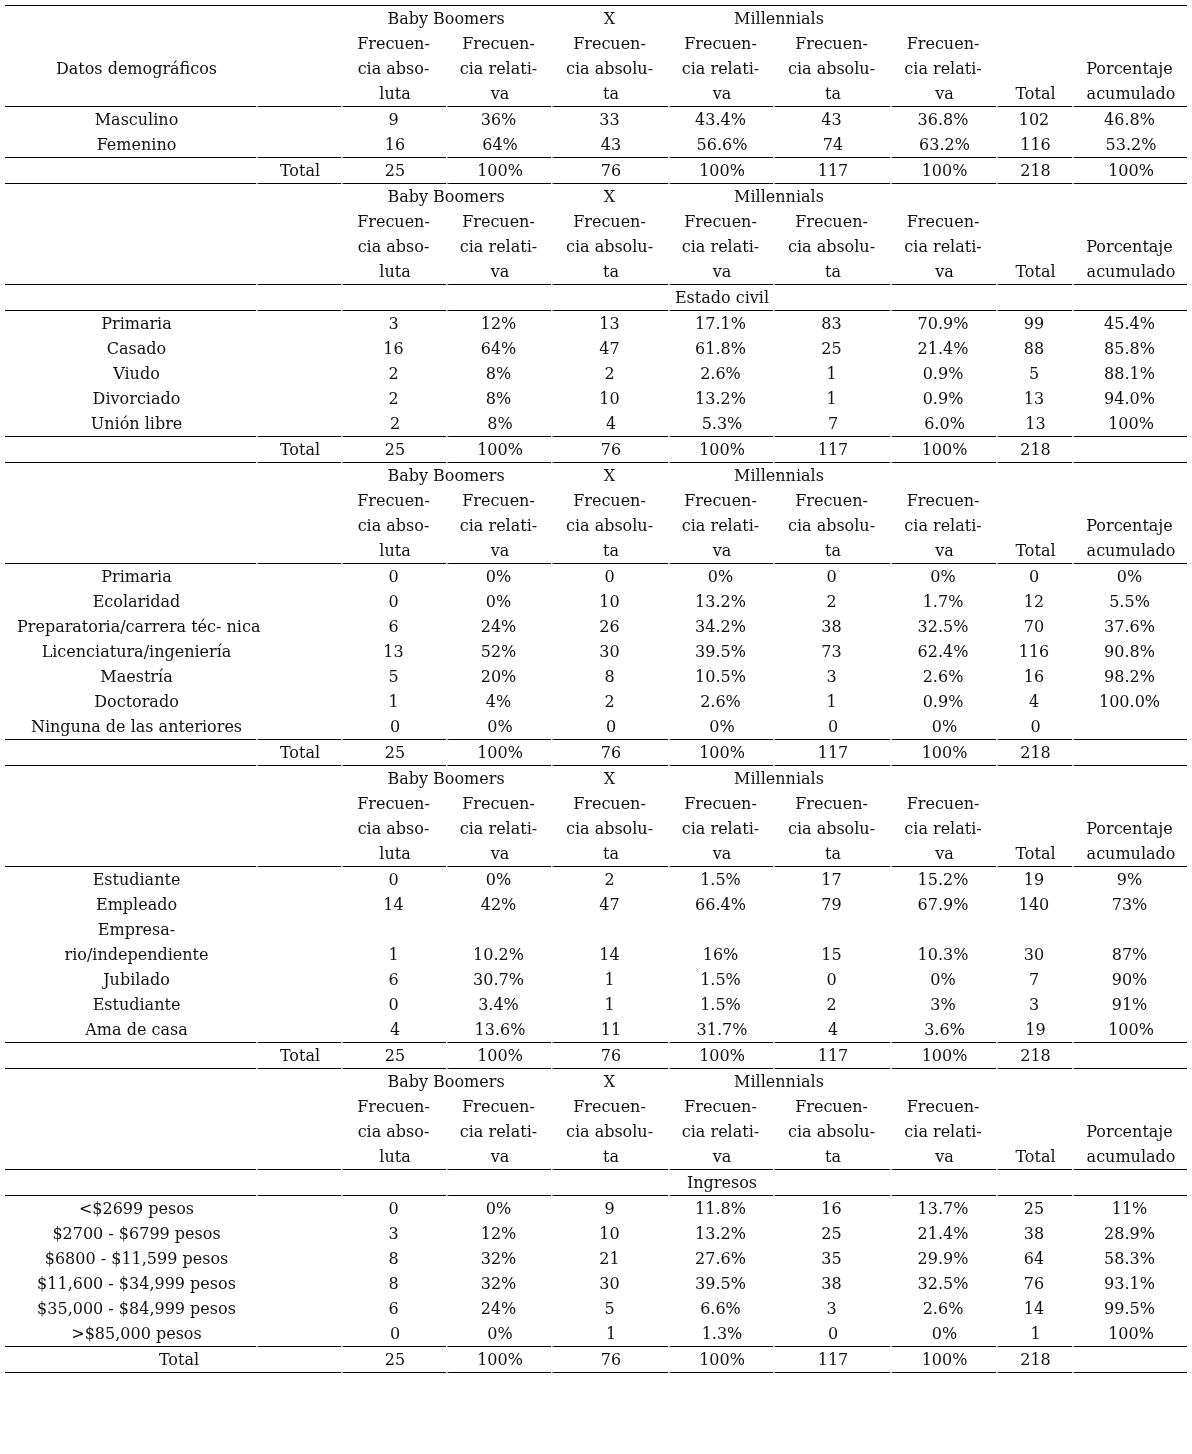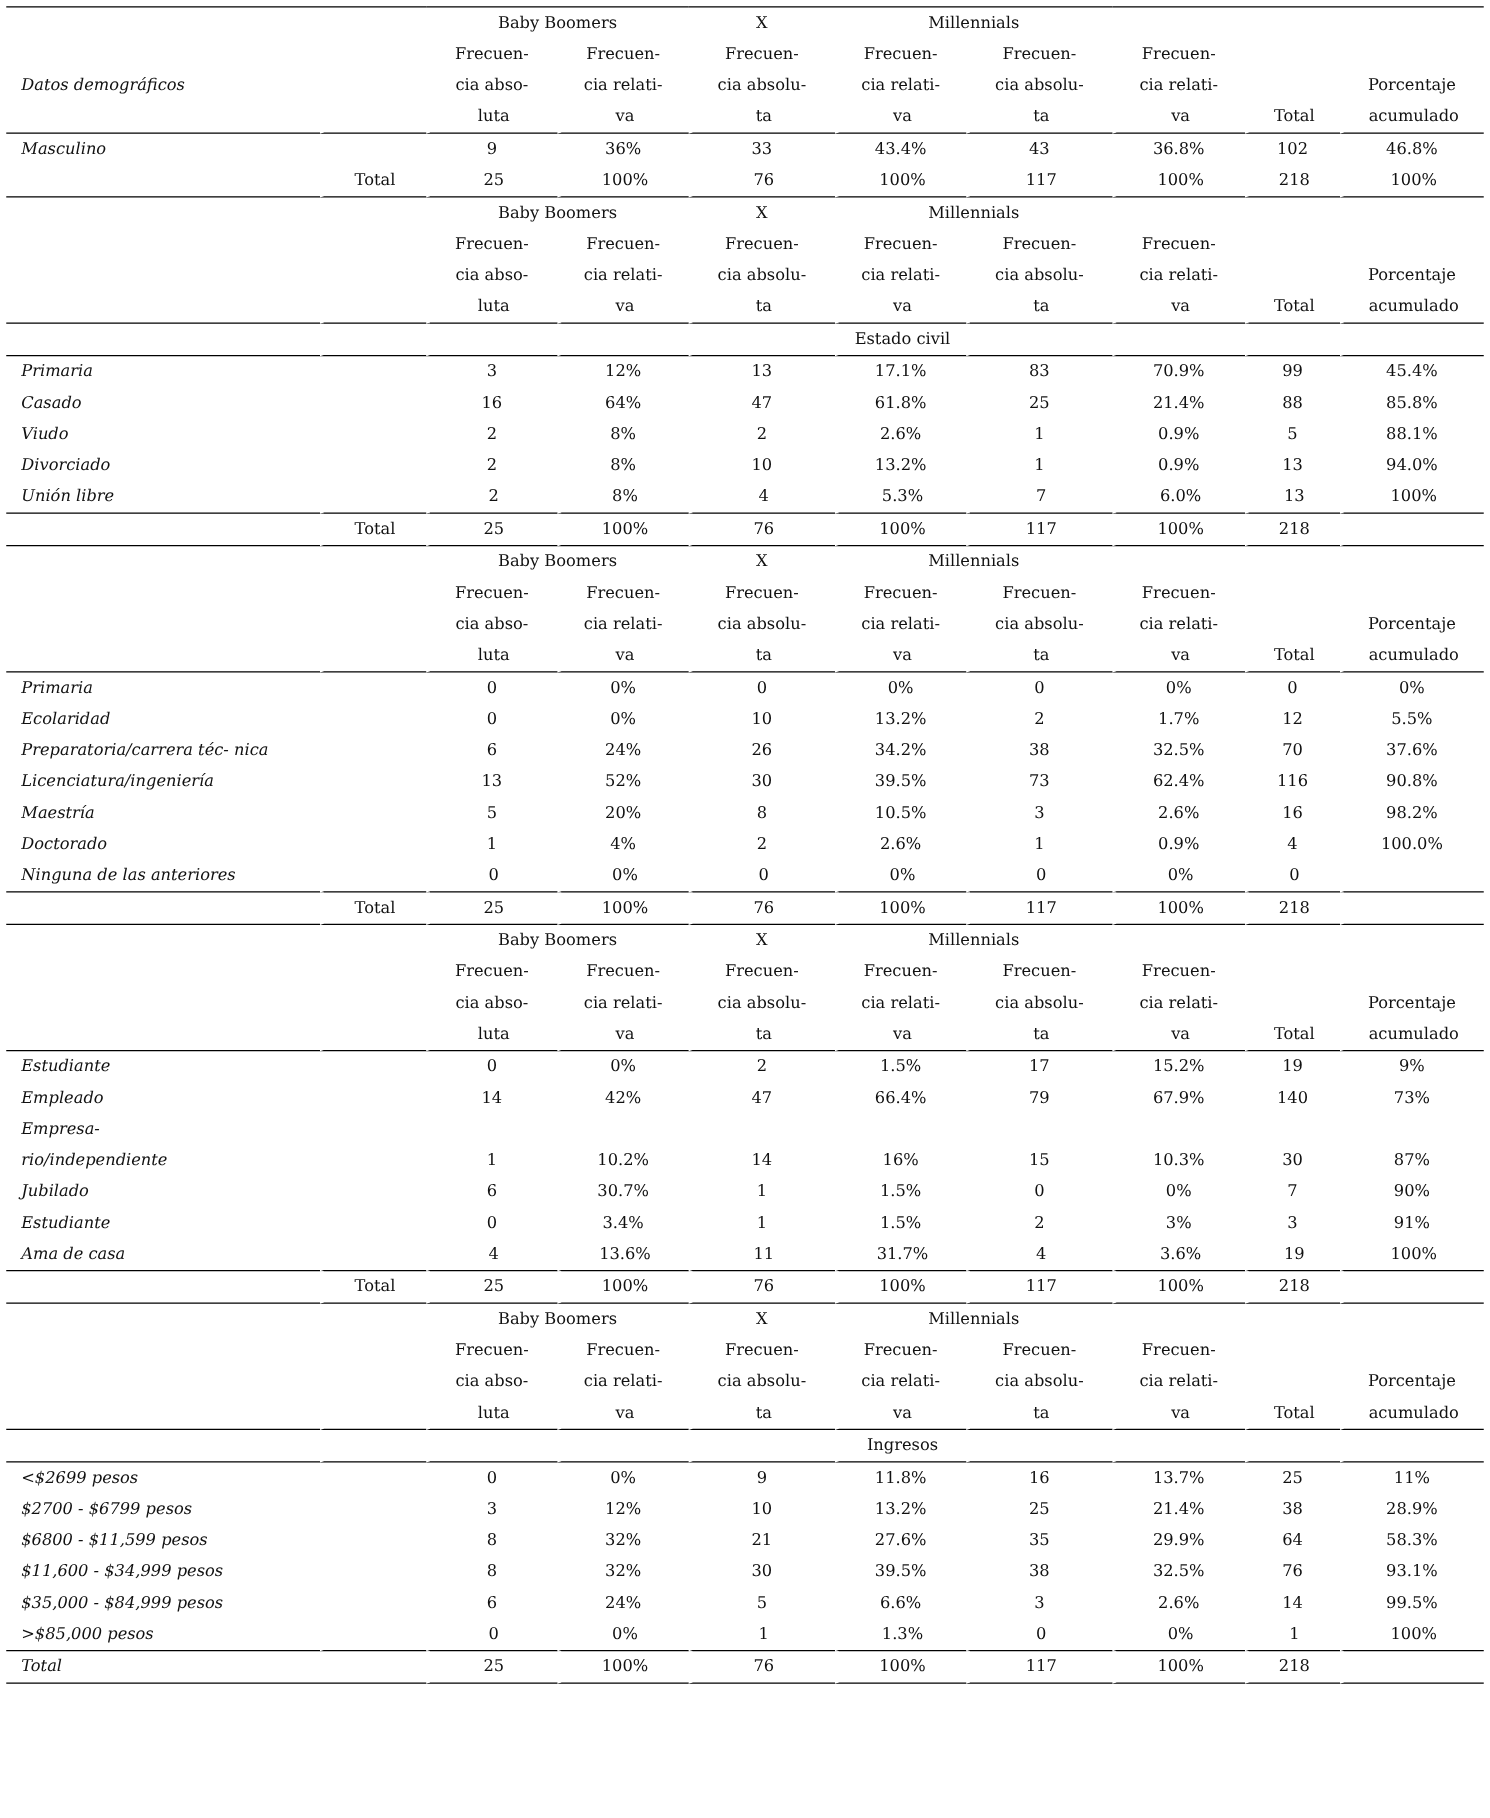--- a/index.html
+++ b/index.html
@@ -1,22 +1,22 @@
 <!DOCTYPE html>
 <html><head>
 <meta charset="utf-8">
 <style>
   html, body { margin: 0; padding: 0; background: #ffffff; }
   body { width: 1192px; height: 1454px; position: relative; overflow: hidden;
          font-family: "DejaVu Serif", "Liberation Serif", serif; color: #111; }
   #tbl { position: absolute; left: 5px; top: 5px; width: 1182px;
-         border-collapse: separate; border-spacing: 0; table-layout: fixed; font-size: 13px; }
+         border-collapse: separate; border-spacing: 0; table-layout: fixed; font-size: 16px; }
   #tbl td { height: 25px; padding: 0; line-height: 25px; white-space: nowrap;
             text-align: center; vertical-align: middle; }
-  #tbl td.lbl { text-align: left; padding-left: 12px; font-style: italic; }
+  #tbl td.lbl { text-align: center; padding-left: 12px; }
   #tbl td.tot-lbl { text-align: center; }
   .bt td { border-top: 1px solid #000; }
   .bb td { border-bottom: 1px solid #000; }
   
   .gap td { background-clip: padding-box; }
   .gap td + td { border-left: 3px solid #fff; }
 </style>
 </head>
 <body>
 
@@ -85,20 +85,32 @@
         <td>9</td>
         <td>36%</td>
         <td>33</td>
         <td>43.4%</td>
         <td>43</td>
         <td>36.8%</td>
         <td>102</td>
         <td>46.8%</td>
       </tr>
       <tr class="bb gap">
+        <td class="lbl">Femenino</td>
+        <td></td>
+        <td>16</td>
+        <td>64%</td>
+        <td>43</td>
+        <td>56.6%</td>
+        <td>74</td>
+        <td>63.2%</td>
+        <td>116</td>
+        <td>53.2%</td>
+      </tr>
+      <tr class="bb gap">
         <td></td>
         <td class="tot-lbl">Total</td>
         <td>25</td>
         <td>100%</td>
         <td>76</td>
         <td>100%</td>
         <td>117</td>
         <td>100%</td>
         <td>218</td>
         <td>100%</td>

